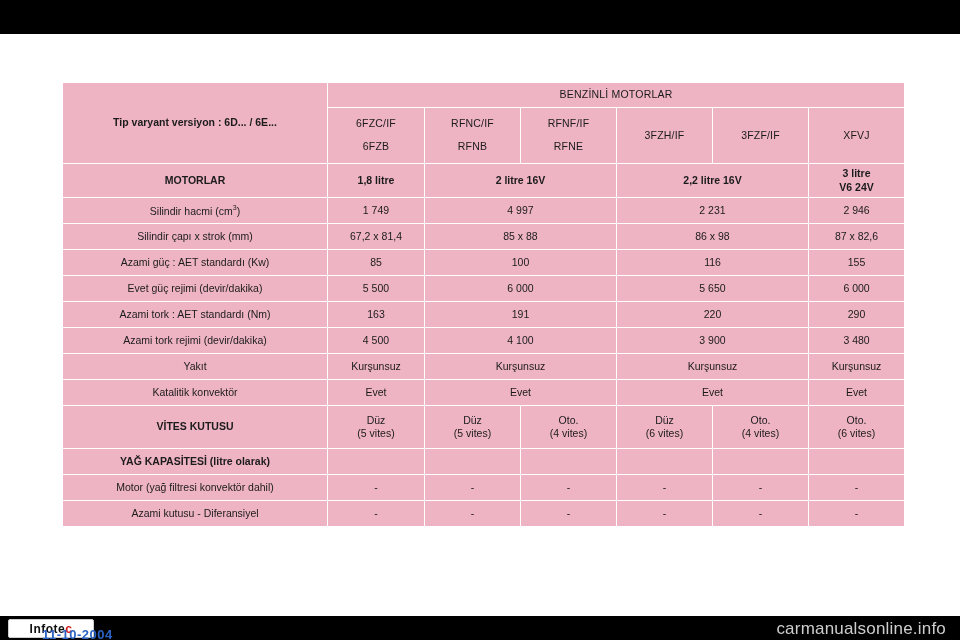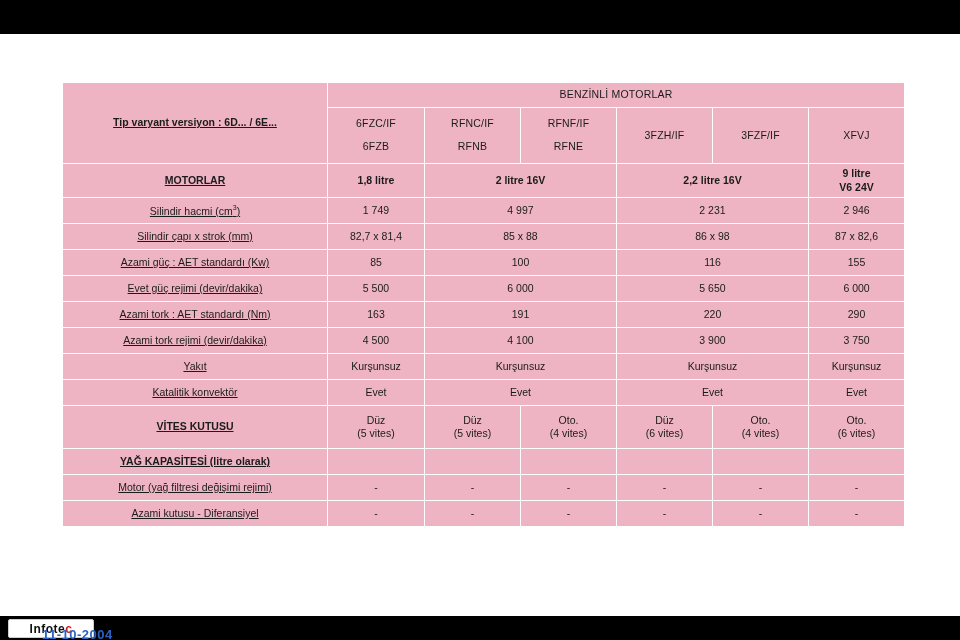--- a/index.html
+++ b/index.html
@@ -49,21 +49,20 @@
     font-size: 10.5px;
     text-align: center;
     vertical-align: middle;
     padding: 3px 2px;
     line-height: 1.3;
   }
   td.lbl {
     text-align: left;
     padding-left: 10px;
     font-size: 10.5px;
-    text-decoration: underline;
   }
   td.bold { font-weight: bold; }
   td.hdr {
     font-weight: normal;
     font-size: 10.5px;
     letter-spacing: 0.2px;
   }
   td.tall { height: 26px; }
   .row-sep td { border-top: 2px solid #ffffff; }
 
@@ -150,35 +149,35 @@
           <td class="hdr">3FZF/IF</td>
           <td class="hdr">XFVJ</td>
         </tr>
 
         <tr class="row-sep">
           <td class="lbl bold" style="height:31px">MOTORLAR</td>
           <td class="bold">1,8 litre</td>
           <td class="bold" colspan="2">2 litre 16V</td>
           <td class="bold" colspan="2">2,2 litre 16V</td>
           <td class="bold">
-            <div>9 litre</div>
+            <div>3 litre</div>
             <div>V6 24V</div>
           </td>
         </tr>
 
         <tr>
           <td class="lbl tall">Silindir hacmi (cm<sup>3</sup>)</td>
           <td>1 749</td>
           <td colspan="2">4 997</td>
           <td colspan="2">2 231</td>
           <td>2 946</td>
         </tr>
         <tr>
           <td class="lbl tall">Silindir çapı x strok (mm)</td>
-          <td>82,7 x 81,4</td>
+          <td>67,2 x 81,4</td>
           <td colspan="2">85 x 88</td>
           <td colspan="2">86 x 98</td>
           <td>87 x 82,6</td>
         </tr>
         <tr>
           <td class="lbl tall">Azami güç : AET standardı (Kw)</td>
           <td>85</td>
           <td colspan="2">100</td>
           <td colspan="2">116</td>
           <td>155</td>
@@ -195,21 +194,21 @@
           <td>163</td>
           <td colspan="2">191</td>
           <td colspan="2">220</td>
           <td>290</td>
         </tr>
         <tr>
           <td class="lbl tall">Azami tork rejimi (devir/dakika)</td>
           <td>4 500</td>
           <td colspan="2">4 100</td>
           <td colspan="2">3 900</td>
-          <td>3 750</td>
+          <td>3 480</td>
         </tr>
         <tr>
           <td class="lbl tall">Yakıt</td>
           <td>Kurşunsuz</td>
           <td colspan="2">Kurşunsuz</td>
           <td colspan="2">Kurşunsuz</td>
           <td>Kurşunsuz</td>
         </tr>
         <tr>
           <td class="lbl tall">Katalitik konvektör</td>
@@ -250,21 +249,21 @@
         <tr class="row-sep">
           <td class="lbl bold" style="height:26px">YAĞ KAPASİTESİ (litre olarak)</td>
           <td></td>
           <td></td>
           <td></td>
           <td></td>
           <td></td>
           <td></td>
         </tr>
         <tr>
-          <td class="lbl tall">Motor (yağ filtresi değişimi rejimi)</td>
+          <td class="lbl tall">Motor (yağ filtresi konvektör dahil)</td>
           <td>-</td>
           <td>-</td>
           <td>-</td>
           <td>-</td>
           <td>-</td>
           <td>-</td>
         </tr>
         <tr>
           <td class="lbl tall">Azami kutusu - Diferansiyel</td>
           <td>-</td>
@@ -278,14 +277,15 @@
     </table>
   </div>
 
   <div class="bottom-band"></div>
 
   <div class="infotec">
       <span>Infote</span>
       <span class="dot">c</span>
     </div>
   <div class="datestamp">11-10-2004</div>
+  <div class="watermark">carmanualsonline.info</div>
 
 </div>
 
 </body></html>

